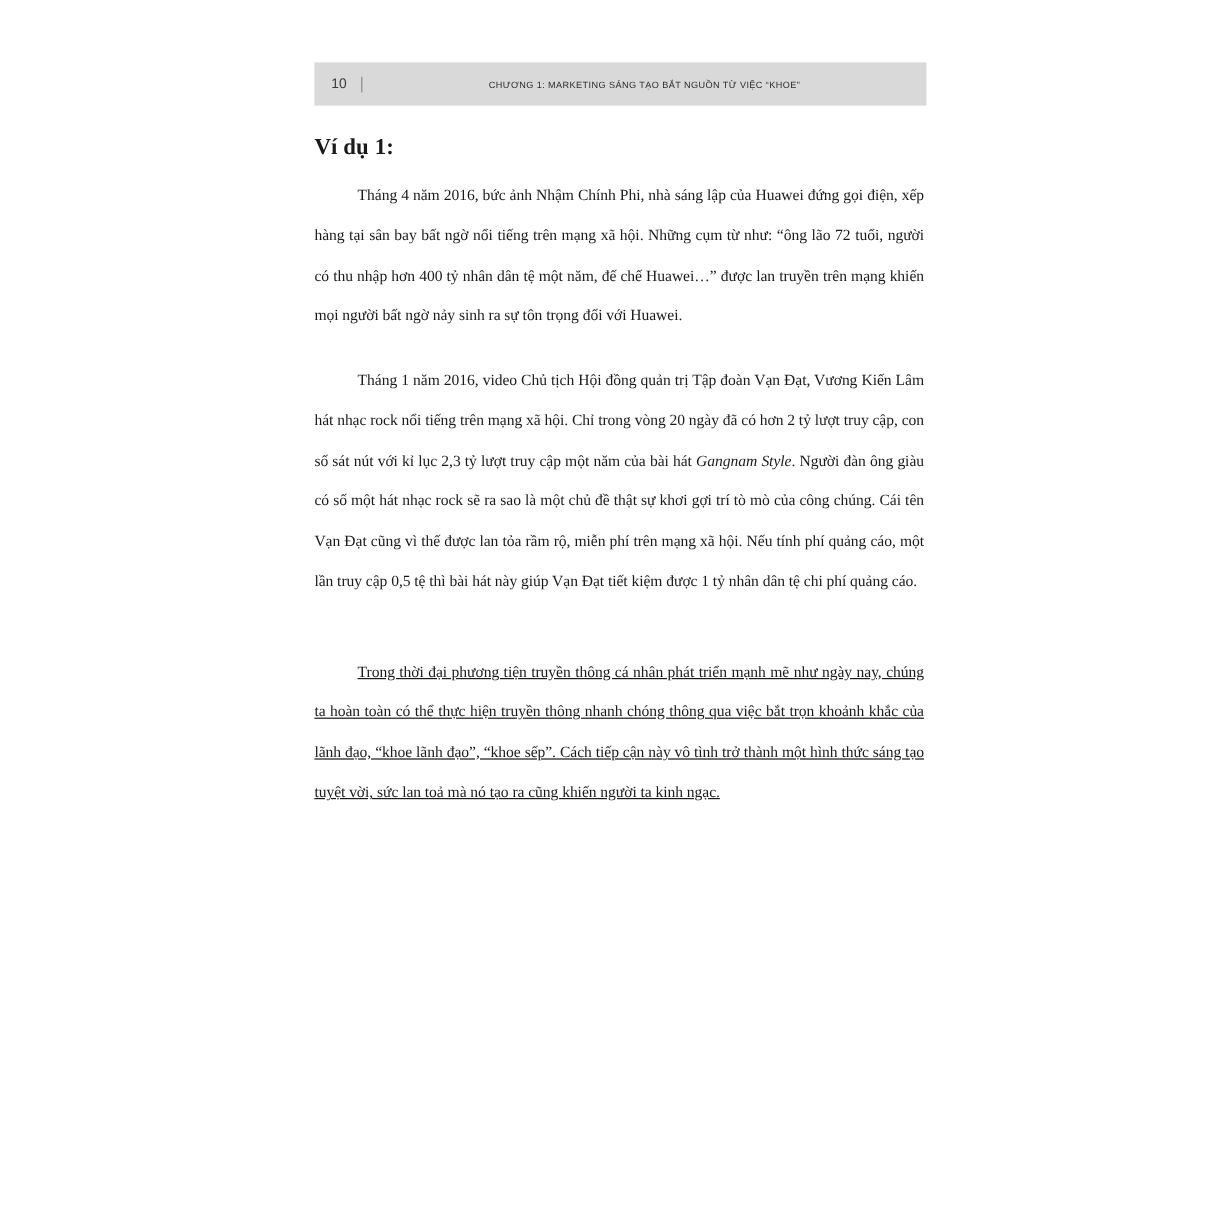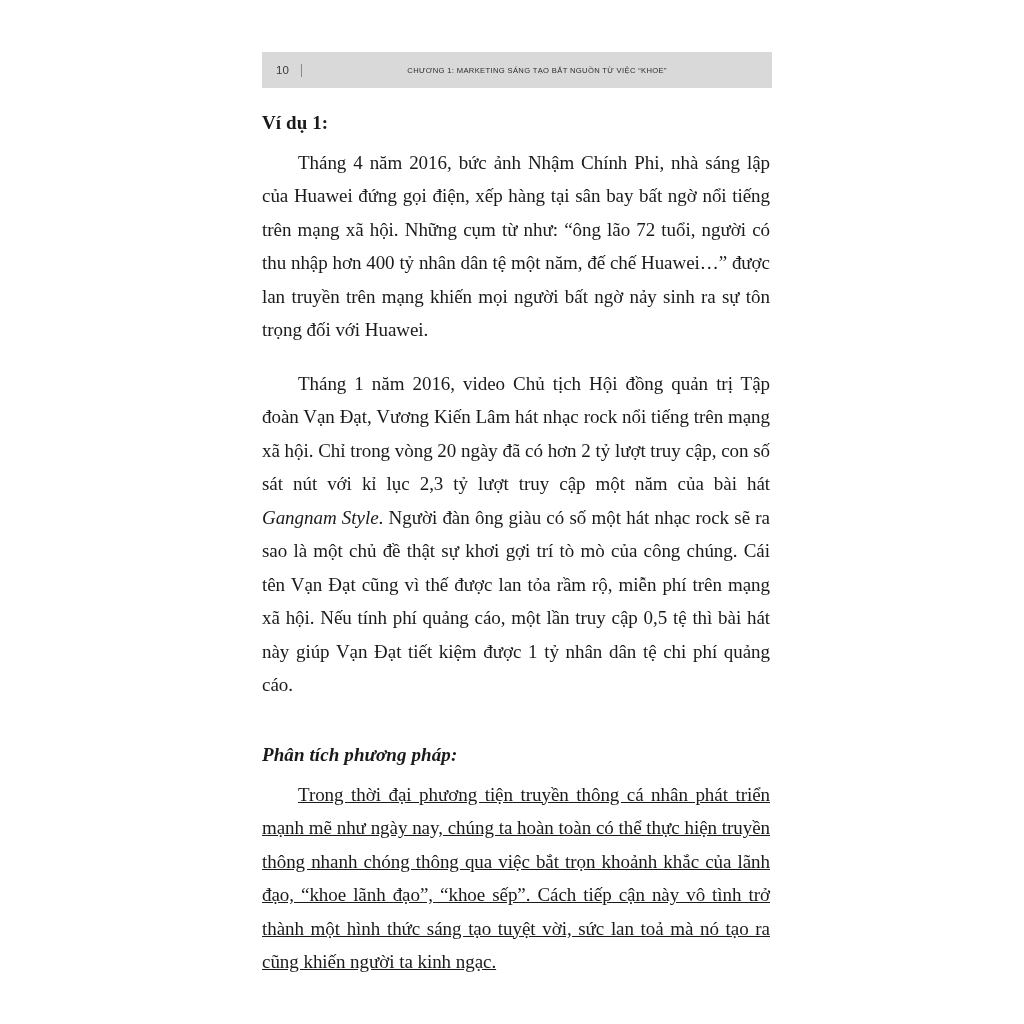--- a/index.html
+++ b/index.html
@@ -81,21 +81,21 @@
     margin: 0 0 11px 0;
     letter-spacing: 0.1px;
   }
 
   .section-heading.italic {
     font-style: italic;
   }
 
   p.body {
     margin: 0 0 20px 0;
-    font-size: 19px;
+    font-size: 13px;
     line-height: 33.5px;
     text-align: justify;
     text-justify: inter-word;
     text-indent: 36px;
     letter-spacing: -0.05px;
   }
 
   p.body:last-child {
     margin-bottom: 0;
     text-decoration: underline;
@@ -121,18 +121,17 @@
 
     <h2 class="section-heading">Ví dụ 1:</h2>
 
     <p class="body">Tháng 4 năm 2016, bức ảnh Nhậm Chính Phi, nhà sáng lập của Huawei đứng gọi điện, xếp hàng tại sân bay bất ngờ nổi tiếng trên mạng xã hội. Những cụm từ như: “ông lão 72 tuổi, người có thu nhập hơn 400 tỷ nhân dân tệ một năm, đế chế Huawei…” được lan truyền trên mạng khiến mọi người bất ngờ nảy sinh ra sự tôn trọng đối với Huawei.</p>
 
 
     <p class="body"><span>Tháng 1 năm 2016, video Chủ tịch Hội đồng quản trị Tập đoàn Vạn Đạt, Vương Kiến Lâm hát nhạc rock nổi tiếng trên mạng xã hội. Chỉ trong vòng 20 ngày đã có hơn 2 tỷ lượt truy cập, con số sát nút với kỉ lục 2,3 tỷ lượt truy cập một năm của bài hát </span><em class="title">Gangnam Style</em><span>. Người đàn ông giàu có số một hát nhạc rock sẽ ra sao là một chủ đề thật sự khơi gợi trí tò mò của công chúng. Cái tên Vạn Đạt cũng vì thế được lan tỏa rầm rộ, miễn phí trên mạng xã hội. Nếu tính phí quảng cáo, một lần truy cập 0,5 tệ thì bài hát này giúp Vạn Đạt tiết kiệm được 1 tỷ nhân dân tệ chi phí quảng cáo.</span></p>
 
     <div class="gap-xl"></div>
 
-    <h2 class="section-heading italic">Phân tích phương pháp:</h2>
 
     <p class="body">Trong thời đại phương tiện truyền thông cá nhân phát triển mạnh mẽ như ngày nay, chúng ta hoàn toàn có thể thực hiện truyền thông nhanh chóng thông qua việc bắt trọn khoảnh khắc của lãnh đạo, “khoe lãnh đạo”, “khoe sếp”. Cách tiếp cận này vô tình trở thành một hình thức sáng tạo tuyệt vời, sức lan toả mà nó tạo ra cũng khiến người ta kinh ngạc.</p>
 
   </div>
 </div>
 
 </body></html>

